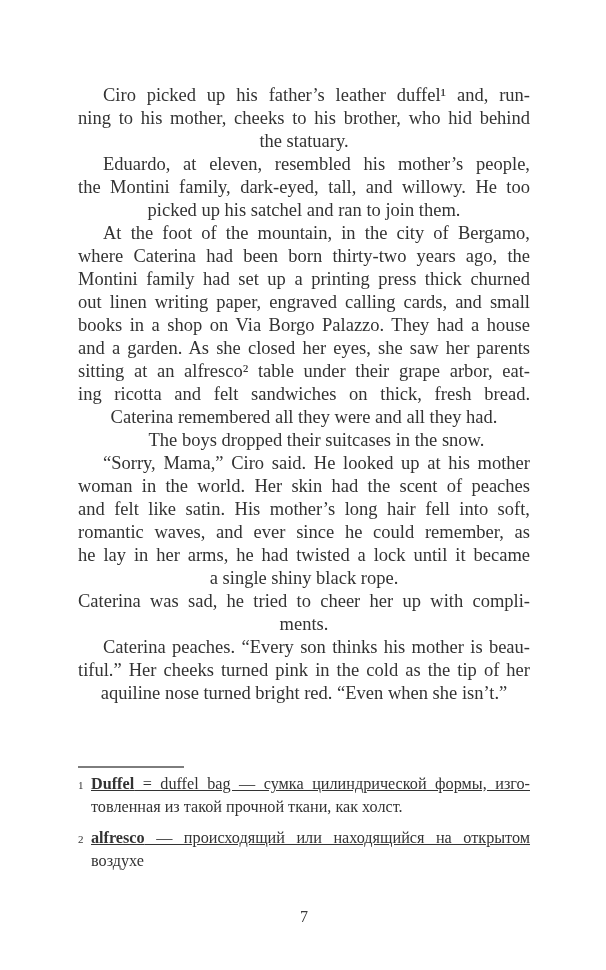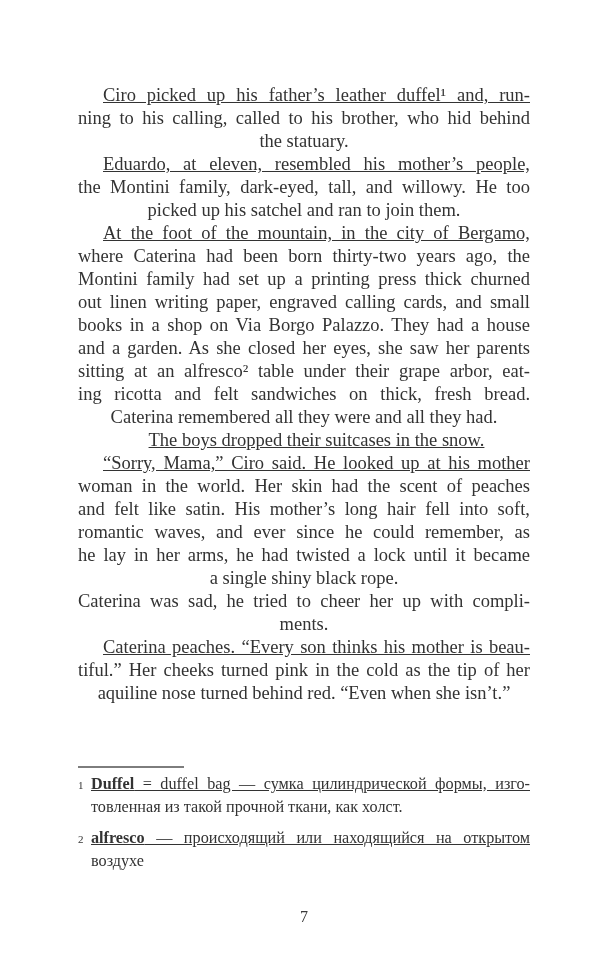--- a/index.html
+++ b/index.html
@@ -22,21 +22,21 @@
   .line {
     font-size: 18.5px;
     line-height: 23px;
     color: #333333;
     text-align: center;
   }
   .j {
     text-align: justify;
     text-align-last: justify;
   }
-  .ind { text-indent: 25px; text-decoration: underline; }
+  .ind { text-indent: 25px; }
 
   .fn-sep {
     position: absolute;
     left: 78px; top: 766px;
     width: 106px; height: 2px;
     background: #7d7d7d;
   }
   .footnotes {
     position: absolute;
     left: 78px; top: 773px; width: 452px;
@@ -68,21 +68,21 @@
 </style>
 </head>
 <body>
 
 <div class="page">
 
   <div class="text-block">
 
     <div>
       <div class="line j ind">Ciro picked up his father’s leather duffel¹ and, run-</div>
-      <div class="line j">ning to his calling, called to his brother, who hid behind</div>
+      <div class="line j">ning to his mother, cheeks to his brother, who hid behind</div>
       <div class="line">the statuary.</div>
     </div>
 
     <div>
       <div class="line j ind">Eduardo, at eleven, resembled his mother’s people,</div>
       <div class="line j">the Montini family, dark-eyed, tall, and willowy. He too</div>
       <div class="line">picked up his satchel and ran to join them.</div>
     </div>
 
     <div>
@@ -111,21 +111,21 @@
     </div>
 
     <div>
       <div class="line j">Caterina was sad, he tried to cheer her up with compli-</div>
       <div class="line">ments.</div>
     </div>
 
     <div>
       <div class="line j ind">Caterina peaches. “Every son thinks his mother is beau-</div>
       <div class="line j">tiful.” Her cheeks turned pink in the cold as the tip of her</div>
-      <div class="line">aquiline nose turned behind red. “Even when she isn’t.”</div>
+      <div class="line">aquiline nose turned bright red. “Even when she isn’t.”</div>
     </div>
 
   </div>
 
   <div class="fn-sep"></div>
 
   <div class="footnotes">
 
     <div class="footnote">
       <span class="fn-marker">1</span>

